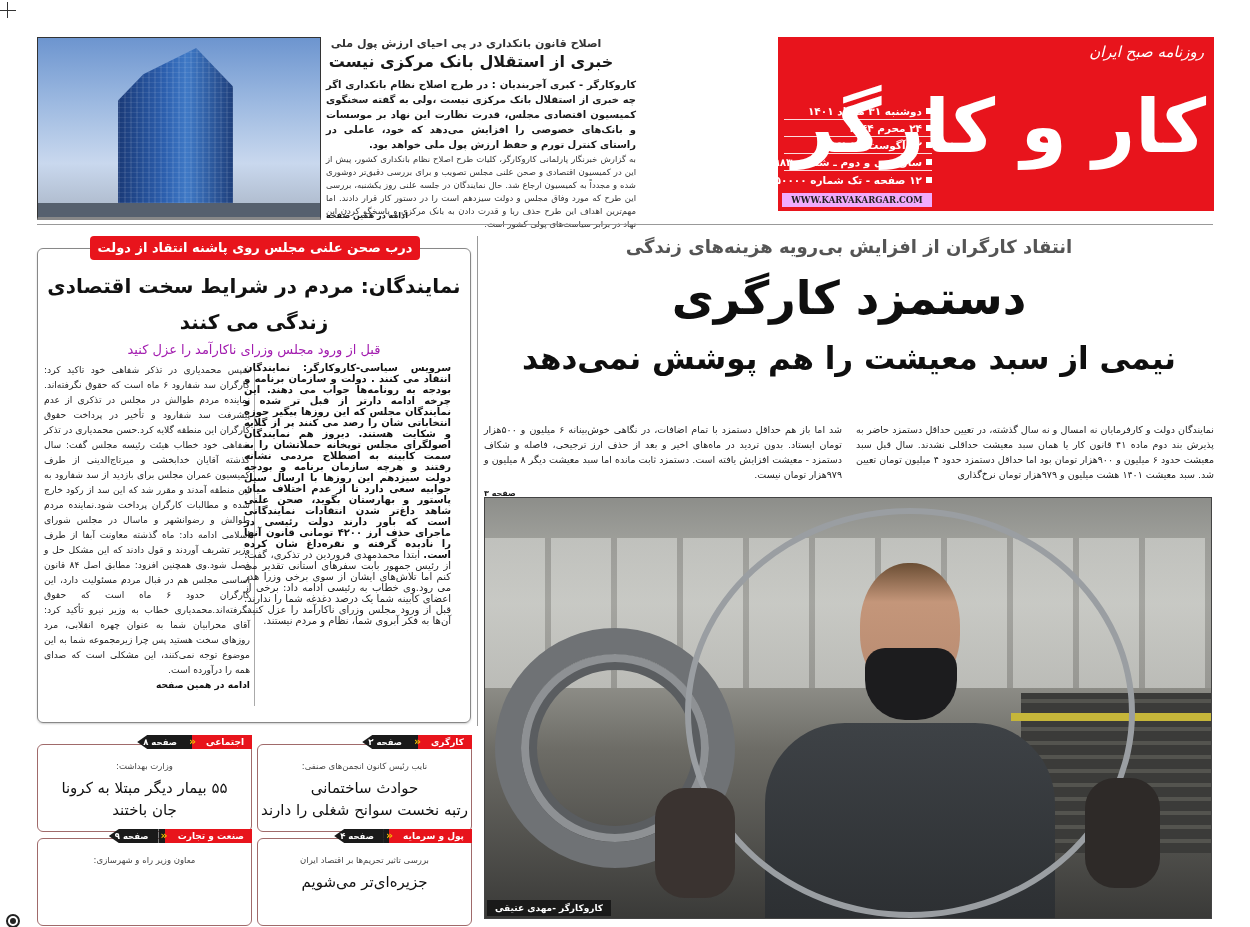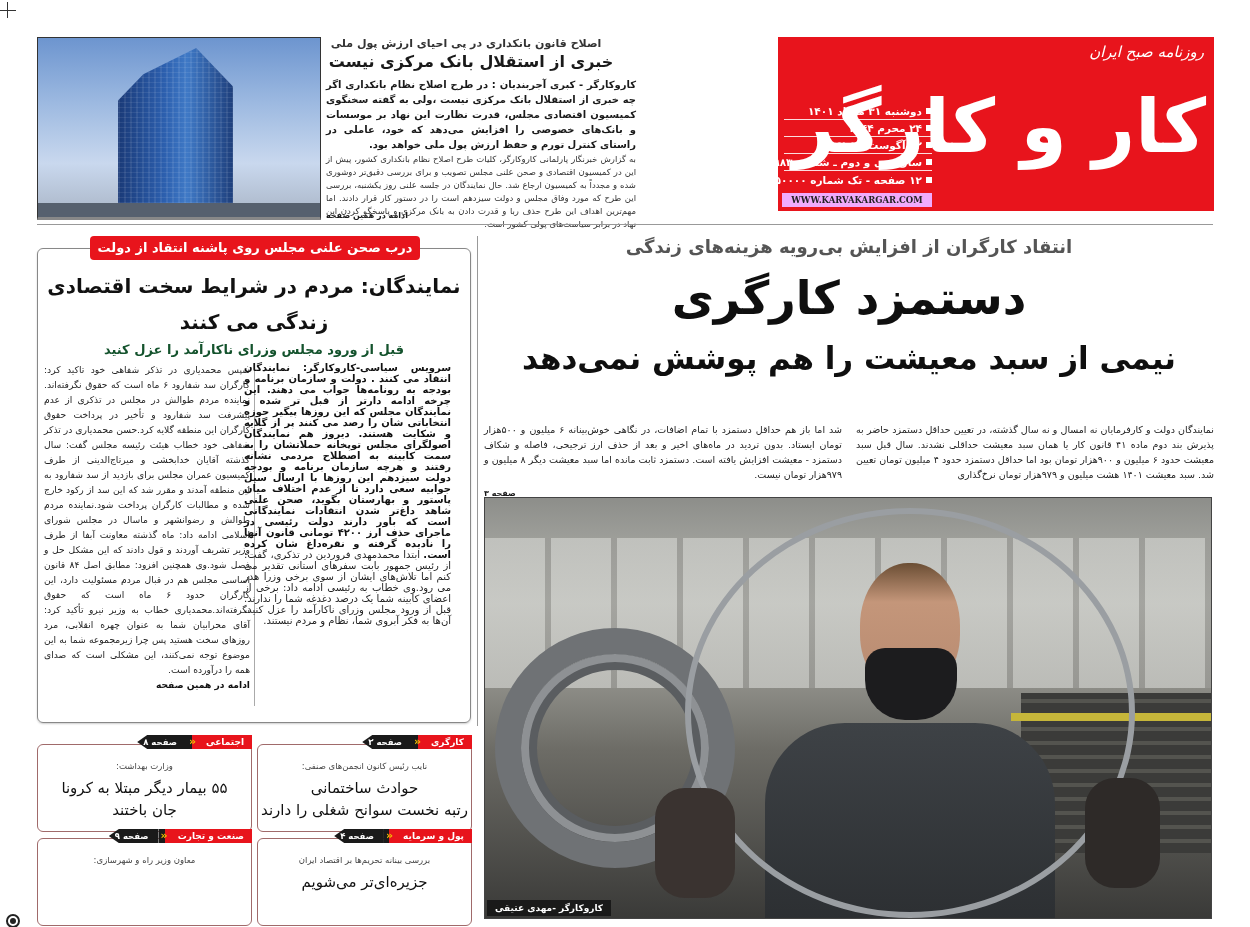--- a/index.html
+++ b/index.html
@@ -58,21 +58,21 @@
   .main-photo .glove-l { position: absolute; left: 170px; top: 290px; width: 80px; height: 110px; background: #3a3330; border-radius: 30px; }
   .main-photo .glove-r { position: absolute; left: 600px; top: 280px; width: 75px; height: 110px; background: #2e2a28; border-radius: 30px; }
   .main-photo .shelf { position: absolute; right: 0; top: 195px; width: 190px; height: 160px; background: repeating-linear-gradient(0deg,#3b3b39 0 10px,#54544f 10px 14px); }
   .main-photo .shelf-bar { position: absolute; right: 0; top: 215px; width: 200px; height: 8px; background: #c6b63a; }
   .main-photo .caption { position: absolute; left: 2px; bottom: 2px; background: rgba(20,20,20,.85); color: #fff; font-size: 9px; font-weight: bold; padding: 3px 8px; }
 
   
   .left-box { position: absolute; left: 37px; top: 248px; width: 434px; height: 475px; border: 1px solid #888; border-radius: 6px; box-shadow: 0 1px 2px rgba(0,0,0,.2); direction: rtl; }
   .left-tag { position: absolute; left: 90px; top: 236px; width: 330px; height: 24px; background: #e8141c; color: #fff; border-radius: 4px; font-size: 13px; font-weight: bold; text-align: center; line-height: 24px; z-index: 2; }
   .left-headline { position: absolute; left: 40px; top: 268px; width: 428px; text-align: center; font-size: 20px; font-weight: bold; line-height: 36px; color: #111; }
-  .left-sub { position: absolute; left: 40px; top: 342px; width: 428px; text-align: center; font-size: 13px; font-weight: bold; color: #14532d; }
+  .left-sub { position: absolute; left: 40px; top: 342px; width: 428px; text-align: center; font-size: 13px; font-weight: normal; color: #a21caf; }
   .left-col-r { position: absolute; left: 244px; top: 362px; width: 207px; font-size: 10px; line-height: 11px; text-align: justify; color: #222; }
   .left-col-r .bold { font-weight: bold; color: #111; }
   .left-col-l { position: absolute; left: 44px; top: 362px; width: 206px; font-size: 9.2px; line-height: 15px; text-align: justify; color: #222; }
   .left-col-l .cont { font-weight: bold; color: #111; display: block; }
   .left-divider { position: absolute; left: 254px; top: 366px; width: 1px; height: 340px; background: #aaa; }
 
   
   .card { position: absolute; width: 215px; height: 88px; border: 1px solid #a06a6a; border-radius: 6px; direction: rtl; }
   .card .tabs { position: absolute; right: -1px; top: -10px; height: 14px; display: flex; direction: rtl; }
   .card .tab-cat { background: #e8141c; color: #fff; font-size: 9px; font-weight: bold; padding: 0 8px; line-height: 14px; }
@@ -194,21 +194,21 @@
     <div>جان باختند</div>
   </div>
 </div>
 
 <div class="card" style="left:257px; top:838px;">
   <div class="tabs">
     <span class="tab-cat">پول و سرمایه</span>
     <span class="chev">«</span>
     <span class="tab-page">صفحه ۴</span>
   </div>
-  <div class="src">بررسی بینانه تحریم‌ها بر اقتصاد ایران</div>
+  <div class="src">بررسی تاثیر تحریم‌ها بر اقتصاد ایران</div>
   <div class="title">
     <div>جزیره‌ای‌تر می‌شویم</div>
   </div>
 </div>
 
 <div class="card" style="left:37px; top:838px;">
   <div class="tabs">
     <span class="tab-cat">صنعت و تجارت</span>
     <span class="chev">«</span>
     <span class="tab-page">صفحه ۹</span>

